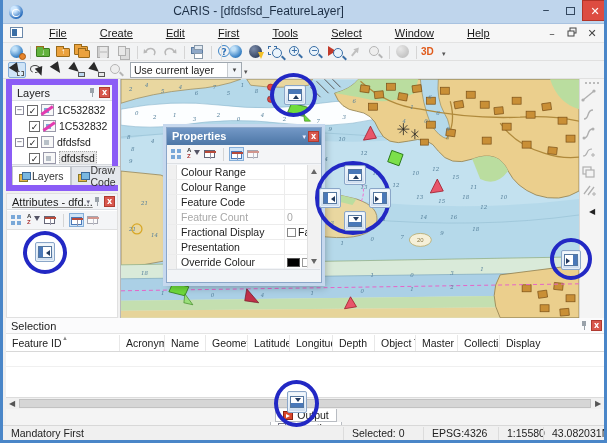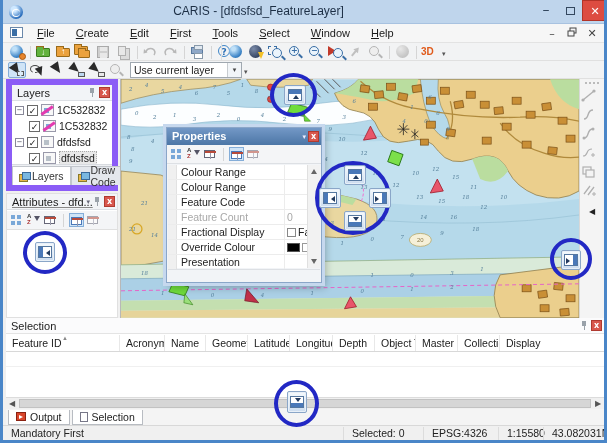--- a/index.html
+++ b/index.html
@@ -15,21 +15,21 @@
   #title-text{position:absolute;left:0;right:90px;top:4px;text-align:center;font-size:12px;color:#1d2f45;}
   .cap-btn{position:absolute;top:0;height:21px;text-align:center;color:#33475e;cursor:default;}
   #btn-min{left:532px;width:22px;font:14px/18px "DejaVu Sans",sans-serif;}
   #btn-max{left:556px;width:22px;}
   #btn-max i{display:inline-block;width:9px;height:8px;border:1.5px solid #33475e;margin-top:7px;}
   #btn-close{left:579px;width:26px;background:#dd4c41;color:#fff;font:bold 11px/21px "DejaVu Sans",sans-serif;border:1px solid #b23328;}
   
   #menubar{position:absolute;left:0;top:24px;width:601px;height:19px;background:#f6f6f6;border-bottom:1px solid #e3e3e3;}
   .mdoc-ico{position:absolute;left:7px;top:3px;width:13px;height:11px;border:1px solid #6a88aa;background:#fff;}
   .mdoc-ico::before{content:"";position:absolute;left:1px;top:1px;width:5px;height:7px;background:#3a6ea5;}
-  .menu-item{display:inline-block;margin-left:14px;padding:3px 2px;color:#1a1a1a;}
+  .menu-item{display:inline-block;margin-left:26px;padding:3px 2px;color:#1a1a1a;text-decoration:underline;}
   .menu-item::first-letter{text-decoration:underline;}
   #menubar .menu-items{position:absolute;left:18px;top:0;}
   .mdi-ctrl{position:absolute;top:2px;width:18px;height:15px;text-align:center;color:#444;font:11px/15px "DejaVu Sans",sans-serif;}
   
   .toolbar{position:absolute;left:0;width:601px;background:#f2f3f4;border-bottom:1px solid #e0e0e0;}
   #tb1{top:43px;height:18px;}
   #tb2{top:61px;height:18px;}
   .tb-grp{position:absolute;top:0;height:18px;display:flex;align-items:center;}
   .tbtn{width:18px;height:16px;position:relative;margin:0 1px;flex:none;}
   .tsep{width:1px;height:13px;background:#d5d5d5;margin:0 3px;flex:none;}
@@ -148,21 +148,21 @@
   #sel-title{position:absolute;left:0;top:0;right:0;height:16px;background:#fbfbfc;border-bottom:1px solid #e4e4e4;font-size:11px;line-height:16px;padding-left:5px;}
   #sel-head{position:absolute;left:0;top:17px;right:0;height:17px;display:flex;border-bottom:1px solid #d8d8d8;background:#fff;font-size:10.5px;color:#222;}
   .hcell{border-right:1px solid #e8e8e8;padding:2px 0 0 6px;white-space:nowrap;overflow:hidden;flex:none;position:relative;}
   .sort-up{position:absolute;left:56px;top:0px;font-size:6px;color:#888;}
   #sel-body{position:absolute;left:0;top:34px;right:0;bottom:0;background:#fff;}
   #sel-body .r1{height:15px;border-bottom:1px solid #f0f0f0;}
   
   #hscroll{position:absolute;left:3px;top:397px;width:598px;height:12px;background:#f0f0f0;border-top:1px solid #dcdcdc;}
   .hs-arr{position:absolute;top:0;width:12px;height:11px;color:#555;font-size:8px;line-height:11px;text-align:center;}
   #hs-thumb{position:absolute;left:13px;right:13px;top:1px;height:9px;background:#d6d6d6;border:1px solid #c2c2c2;}
-  #btabs{position:absolute;left:3px;top:409px;width:598px;height:16px;background:#f4f4f4;display:flex;align-items:center;}
+  #btabs{position:absolute;left:3px;top:409px;width:598px;height:16px;background:#f4f4f4;display:flex;align-items:center;flex-direction:column;}
   .btab{height:15px;display:flex;align-items:center;gap:4px;padding:0 7px;background:#fff;border:1px solid #b8bcc2;border-top:none;font-size:10.5px;margin-left:2px;}
   .out-ic{width:10px;height:9px;background:#d8452a;border:1px solid #8a2212;position:relative;flex:none;}
   .out-ic::after{content:"";position:absolute;left:2px;top:2px;border-top:2px solid transparent;border-bottom:2px solid transparent;border-left:4px solid #fff;}
   .pag-ic{width:8px;height:10px;background:#fff;border:1px solid #778;flex:none;}
   #statusbar{position:absolute;left:0;top:425px;width:601px;height:15px;background:#f0f0f0;border-top:1px solid #d8d8d8;font-size:10.5px;color:#222;}
   .st-left{position:absolute;left:8px;top:1px;}
   .st-cell{position:absolute;top:1px;border-left:1px solid #dcdcdc;padding:0 8px;height:13px;}
 </style>
 </head>
 <body>
@@ -695,31 +695,31 @@
       <div class="prow">
           <span class="pgut"></span>
           <span class="plab">Fractional Display</span>
           <span class="pval">
             <span class="pck"></span>
             <span>False</span>
           </span>
         </div>
       <div class="prow">
           <span class="pgut"></span>
+          <span class="plab">Presentation</span>
+          <span class="pval"></span>
+        </div>
+      <div class="prow">
+          <span class="pgut"></span>
           <span class="plab">Override Colour</span>
           <span class="pval">
             <span class="swb"></span>
             <span class="sww"></span>
             <span>E</span>
           </span>
-        </div>
-      <div class="prow">
-          <span class="pgut"></span>
-          <span class="plab">Presentation</span>
-          <span class="pval"></span>
         </div>
     </div>
     <div id="pscroll">
       <span class="sarr up"></span>
       <span class="sarr dn"></span>
     </div>
     <div id="props-foot"></div>
   </div>
 
   <div class="dock-btn" style="left:281px;top:85px">

